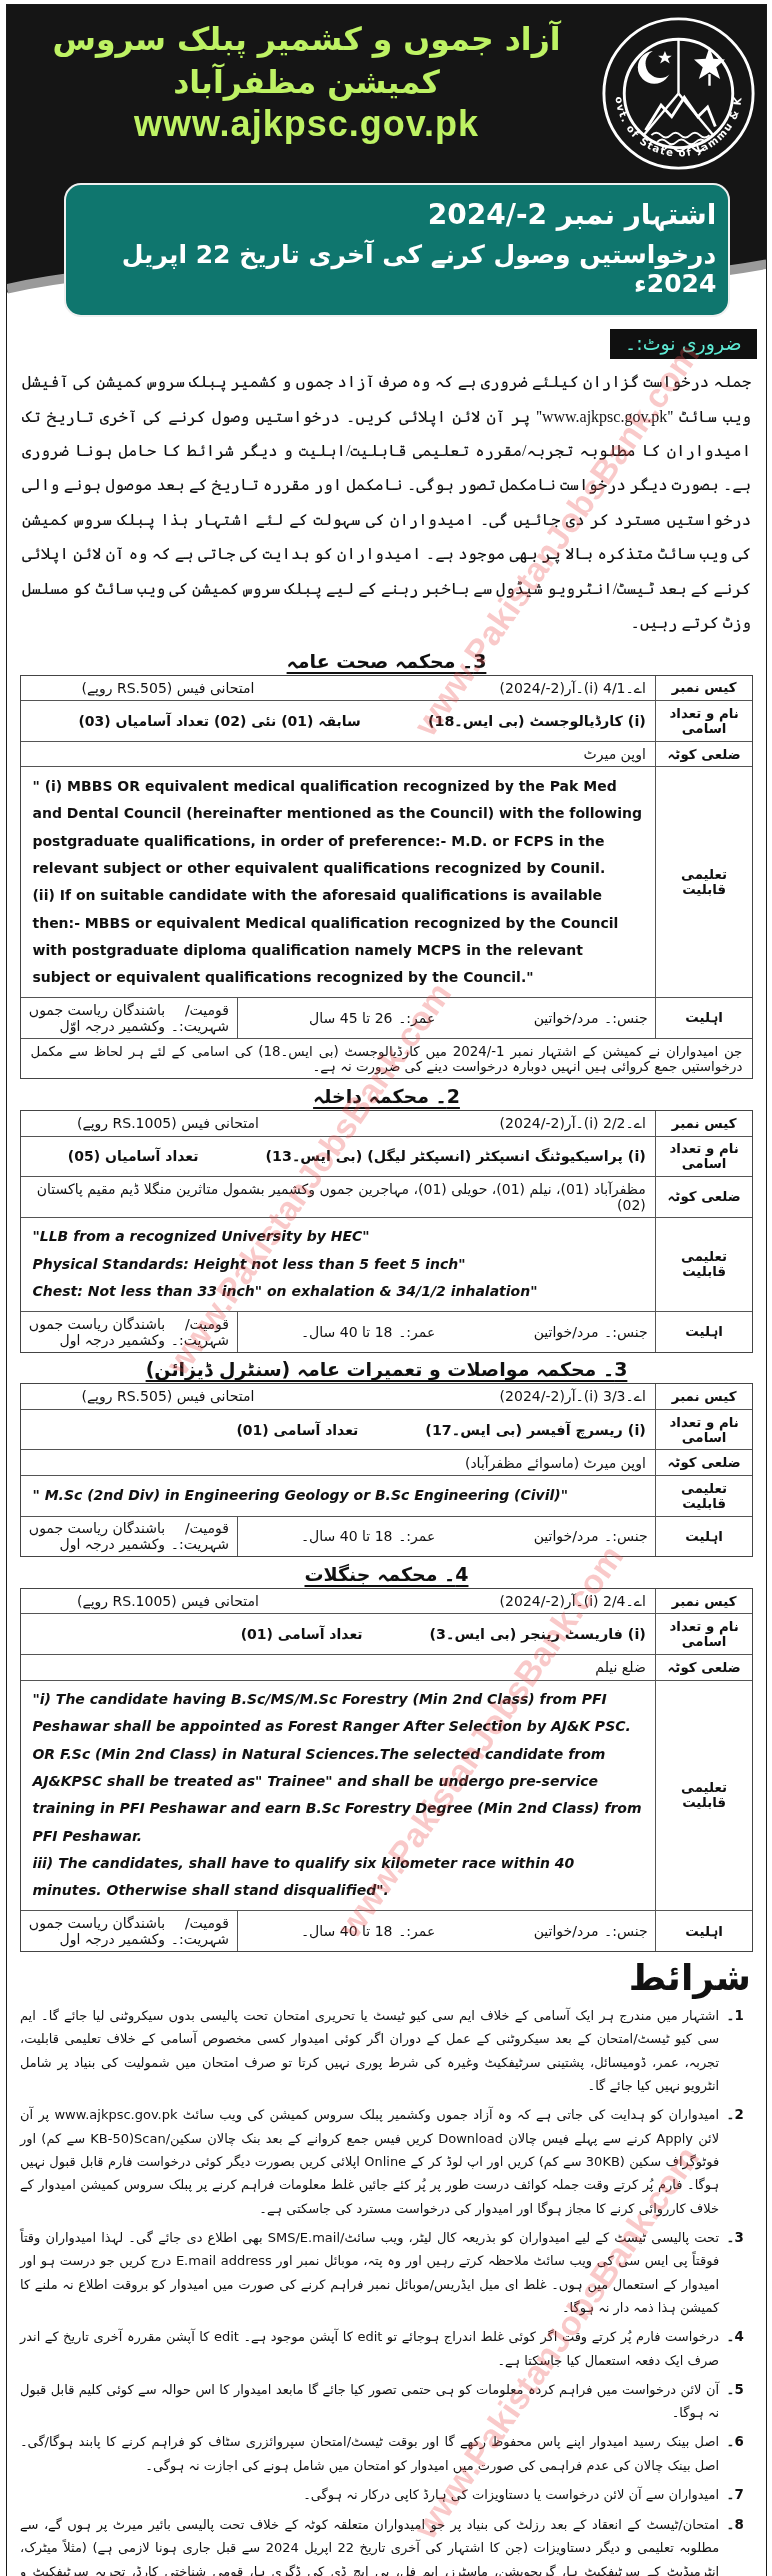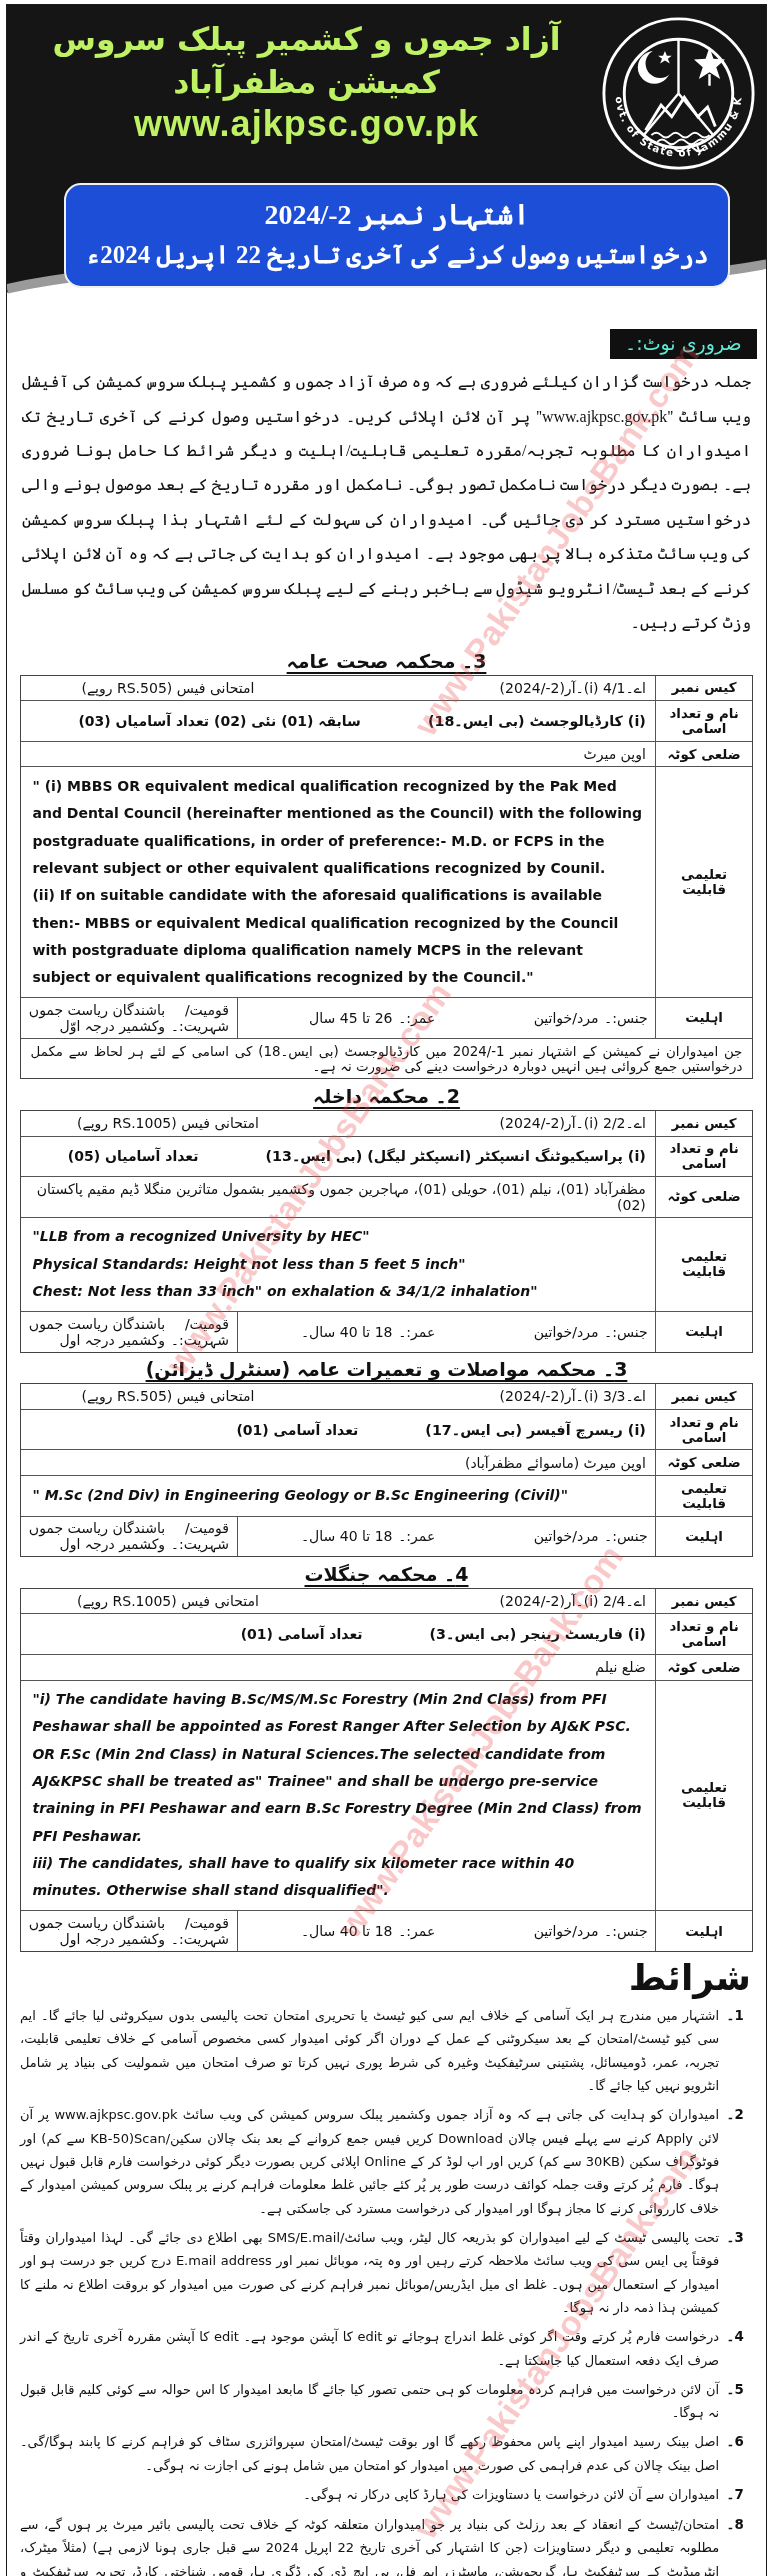--- a/index.html
+++ b/index.html
@@ -6,22 +6,22 @@
   body{width:773px;font-family:"DejaVu Sans",sans-serif;color:#111;}
   .doc{position:relative;margin:3.8px 5.7px 0 5.7px;border:1.9px solid #1a1a1a;background:#fff;overflow:hidden;}
 
   
   .header{position:relative;background:#151515;padding:9.5px 7.6px 0 7.6px;min-height:307px;}
   .header-top{display:flex;flex-direction:row;position:relative;z-index:2;}
   .header-text{flex:1;text-align:center;color:#bef264;}
   .org-title{direction:rtl;font-size:31.5px;font-weight:bold;line-height:1.35;padding-top:3.8px;}
   .website{font-size:36px;font-weight:bold;letter-spacing:1px;font-family:"Liberation Sans",sans-serif;}
   .logo{width:160px;flex:0 0 160px;display:flex;justify-content:center;align-items:flex-start;padding-top:1.9px;}
-  .advert-box{position:relative;z-index:2;border:2.9px solid #f0f0f0;border-radius:17px;background:#1d4ed8;
-    margin:11.4px 29px 13.4px 50px;padding:13.4px 11.4px 17px;text-align:center;color:#fff;direction:rtl;font-family:Liberation Serif, serif;}
+  .advert-box{position:relative;z-index:2;border:2.9px solid #f0f0f0;border-radius:17px;background:#0f766e;
+    margin:11.4px 29px 13.4px 50px;padding:13.4px 11.4px 17px;color:#fff;direction:rtl;}
   .advert-no{font-size:28px;font-weight:bold;}
   .last-date{font-size:25px;font-weight:bold;margin-top:9.5px;}
   .swoosh{position:absolute;left:0;bottom:0;width:100%;height:74px;z-index:1;}
 
   
   .note-row{display:flex;justify-content:flex-end;padding:7.6px 9.5px 0 0;}
   .note-label{background:#101010;color:#5eead4;font-weight:normal;font-size:19px;padding:2.9px 15.3px 5.7px;direction:rtl;}
   .note-body{direction:rtl;text-align:justify;font-size:16px;line-height:2.15;padding:5.7px 15.3px 3.8px 15.3px;font-family:Liberation Serif, serif;}
 
   

